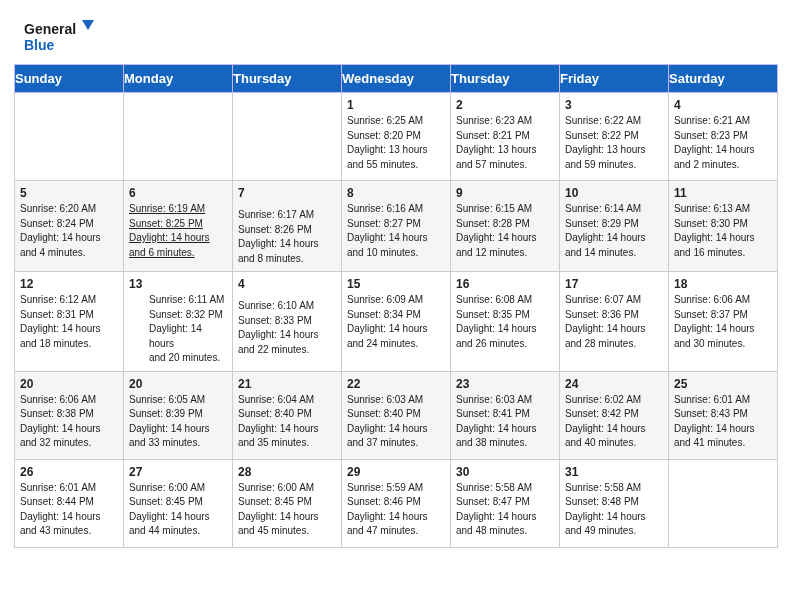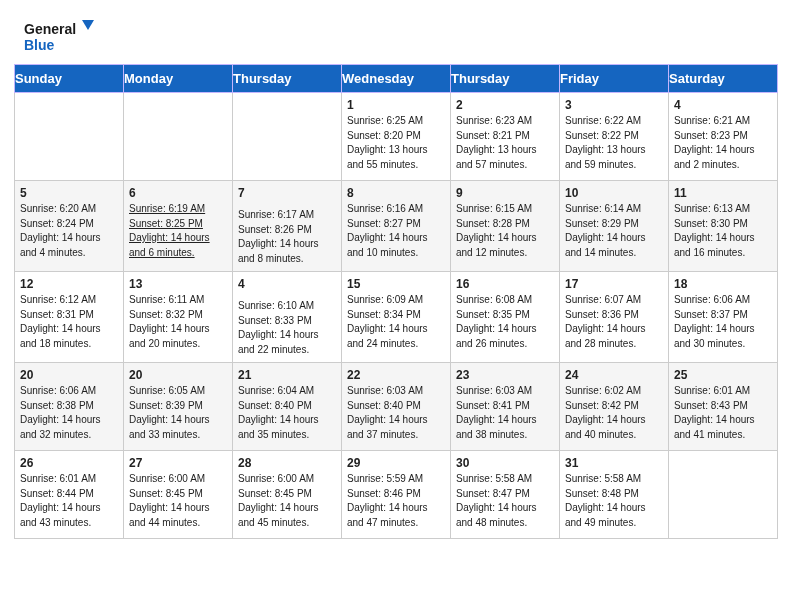--- a/index.html
+++ b/index.html
@@ -196,21 +196,21 @@
         <tr>
           <td>
             <span class="day-num">12</span>
             <div class="cell-text" style="white-space: pre-line;">Sunrise: 6:12 AM
 Sunset: 8:31 PM
 Daylight: 14 hours
 and 18 minutes.</div>
           </td>
           <td>
             <span class="day-num">13</span>
-            <div class="cell-text" style="white-space: pre-line;">Sunrise: 6:11 AM
+            <div class="cell-text" style="white-space: pre-line; margin-left: 20px;">Sunrise: 6:11 AM
 Sunset: 8:32 PM
 Daylight: 14 hours
 and 20 minutes.</div>
           </td>
           <td>
             <span class="day-num">4</span>
             <div class="cell-text" style="white-space: pre-line; margin-top: 8px;">Sunrise: 6:10 AM
 Sunset: 8:33 PM
 Daylight: 14 hours
 and 22 minutes.</div>

